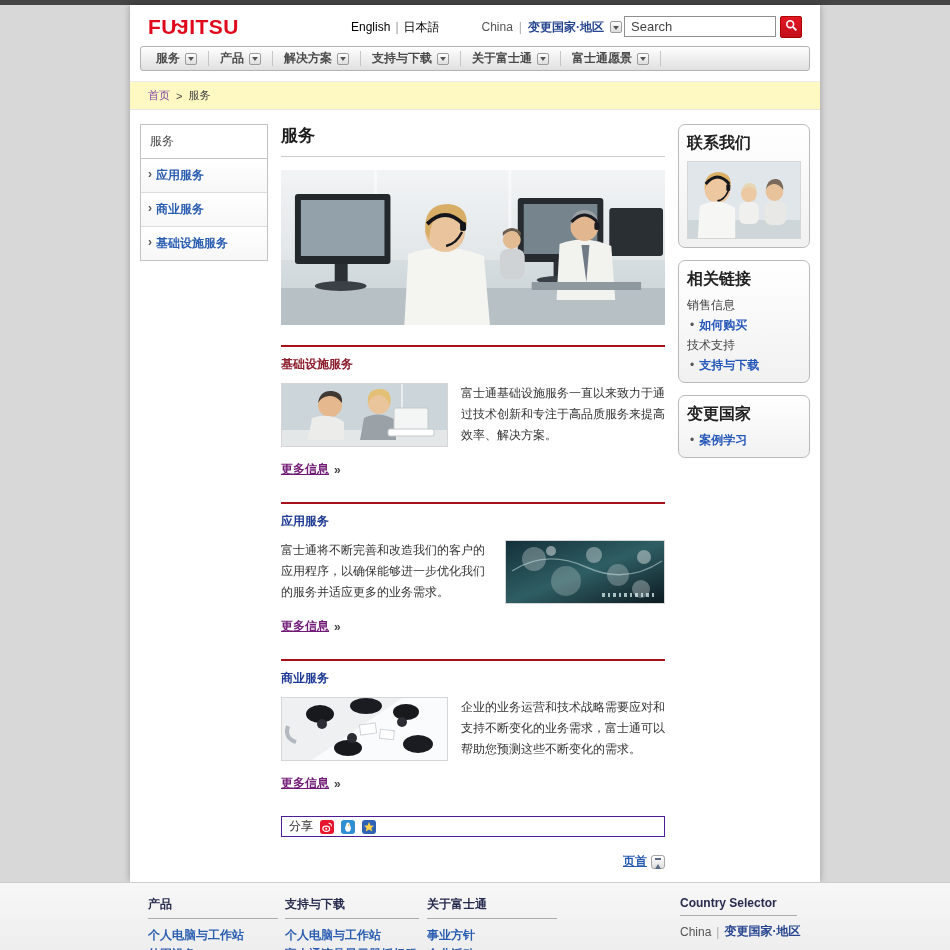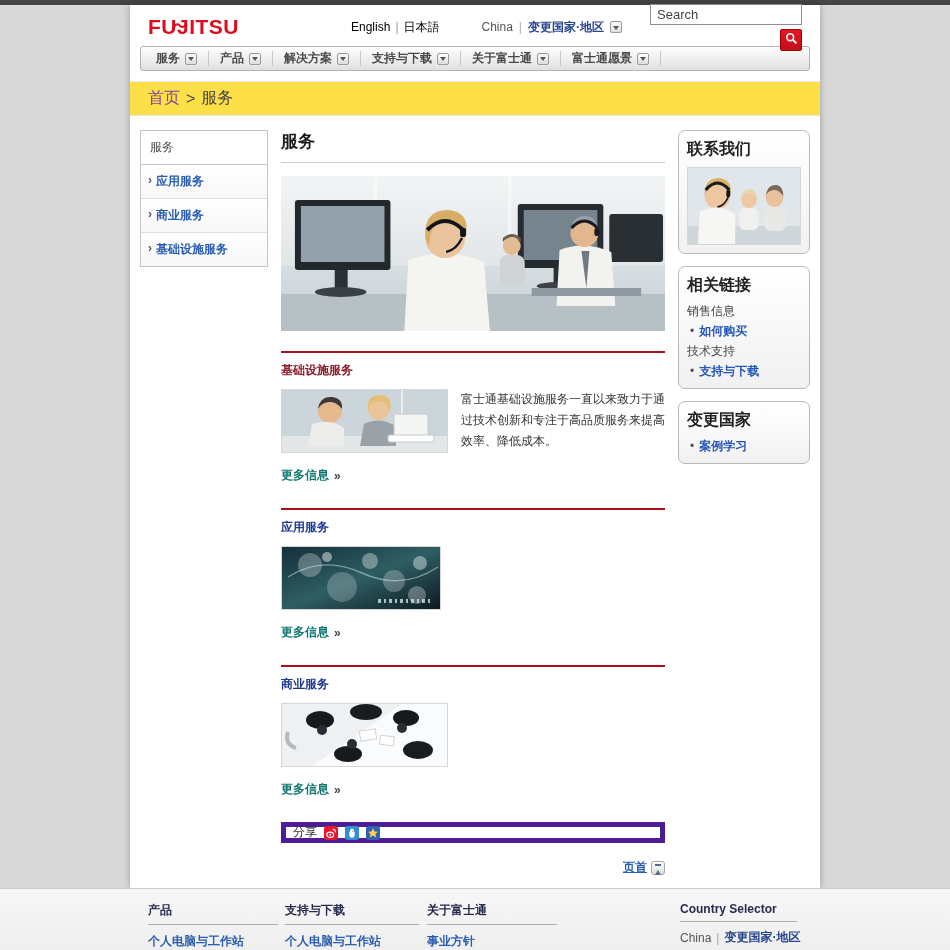--- a/index.html
+++ b/index.html
@@ -22,21 +22,21 @@
   
   .site-header { display:flex; align-items:center; padding:9px 18px 5px; height:40px; }
   .logo { position:relative; font-size:21px; font-weight:bold; color:#df0a1c; letter-spacing:.5px; }
   .logo .swoosh { position:absolute; top:-4px; left:24px; }
   .lang { margin-left:112px; font-size:12px; display:flex; gap:5px; align-items:center; }
   .lang a { color:#000000; }
   .lang .sep { color:#999; }
   .region { margin-left:42px; font-size:12px; display:flex; gap:6px; align-items:center; color:#555; }
   .region a { color:#27458f; font-weight:bold; }
   .region .sep { color:#aaa; }
-  .searchbar { margin-left:auto; display:flex; align-items:flex-end; gap:4px;flex-direction:column; }
+  .searchbar { margin-left:auto; display:flex; align-items:flex-start; gap:4px; }
   .search-input {
     width:152px; height:21px; border:1px solid #8f8f8f; padding:2px 6px;
     font-size:13px; font-family:"Liberation Sans",sans-serif; color:#333;
   }
   .search-input::placeholder { color:#444; opacity:1; }
   .search-btn {
     width:22px; height:22px; border:1px solid #a00; border-radius:2px;
     background:linear-gradient(#e41724,#c10f1a); display:flex; align-items:center; justify-content:center;
     cursor:pointer; padding:0;
   }
@@ -52,22 +52,22 @@
     border-right:1px solid #c6c6c6; font-size:12px; font-weight:bold; color:#4a4a4a; cursor:pointer;
   }
   .dd-box {
     width:12px; height:12px; border:1px solid #9b9b9b; border-radius:2px;
     background:linear-gradient(#fff,#dcdcdc); display:inline-flex; align-items:center; justify-content:center;
   }
   .dd-box::after { content:""; border:3px solid transparent; border-top:4px solid #555; margin-top:4px; }
 
   
   .breadcrumb {
-    margin-top:10px; background:#fde047; border-top:1px solid #ececec; border-bottom:1px solid #e6e6e6;
-    padding:6px 18px; font-size:16px; color:#444; display:flex; gap:6px; align-items:center;
+    margin-top:10px; background:#fef9c3; border-top:1px solid #ececec; border-bottom:1px solid #e6e6e6;
+    padding:6px 18px; font-size:11px; color:#444; display:flex; gap:6px; align-items:center;
   }
   .breadcrumb a { color:#7b3fa0; }
 
   
   .content { display:flex; gap:13px; padding:14px 10px 8px; }
   .left-col { width:128px; flex:none; }
   .menu-box { border:1px solid #c3c3c3; background:#fff; }
   .menu-title { padding:8px 9px; font-size:12px; color:#444; border-bottom:1px solid #c3c3c3; }
   .menu-item {
     display:flex; gap:4px; padding:8px 7px; font-size:12px; font-weight:bold;
@@ -81,25 +81,25 @@
   .hero { margin-bottom:20px; }
   .hero svg, .ph svg { display:block; }
 
   .section { border-top:2px solid #a6111c; padding-top:7px; margin-bottom:24px; }
   .section-title { display:inline-block; font-size:12px; font-weight:bold; color:#1d3994; margin-bottom:10px; }
   .section-title.visited { color:#8c1c2c; }
   .section-row { display:flex; gap:13px; align-items:flex-start; }
   .section-text { font-size:12px; line-height:1.75; color:#333; flex:1; }
   .ph { flex:none; border:1px solid #d6d6d6; line-height:0; }
   .more { display:inline-flex; align-items:center; gap:5px; margin-top:14px; font-size:12px; font-weight:bold; }
-  .more .lbl { color:#0f766e; }
+  .more .lbl { color:#701a75; text-decoration:underline; }
   .more .arw { color:#444; }
 
   .share-bar {
-    border:5px solid #4c1d95; display:flex; align-items:center; gap:7px;
+    border:1px solid #4c1d95; display:flex; align-items:center; gap:7px;
     padding:2px 7px; margin-top:6px; font-size:12px; color:#333; height:21px;
   }
   .share-bar .sicon { display:inline-flex; cursor:pointer; }
 
   .top-row { display:flex; justify-content:flex-end; align-items:center; margin:16px 0 4px; }
   .top-link { display:inline-flex; align-items:center; gap:4px; font-size:12px; font-weight:bold; color:#2a5db0; text-decoration:underline;justify-content:flex-end; }
   .top-icon {
     width:14px; height:14px; border:1px solid #a5a5a5; border-radius:3px;
     background:linear-gradient(#fff,#ddd); position:relative; display:inline-block;
   }
@@ -283,31 +283,32 @@
               <circle cx="48" cy="21" r="12" fill="#e5b88e"></circle>
               <path d="M36,19 Q38,6 50,7 Q61,8 60,19 Q54,11 47,12 Q39,13 36,19 Z" fill="#3f3833"></path>
               <path d="M30,34 Q48,28 62,38 L62,56 L26,56 Z" fill="#ececea"></path>
               <circle cx="97" cy="19" r="11" fill="#eac59b"></circle>
               <path d="M86,20 Q84,4 100,5 Q111,7 108,22 Q104,10 96,11 Q88,12 86,20 Z" fill="#e3c075"></path>
               <path d="M82,34 Q97,26 114,36 L114,56 L78,56 Z" fill="#9aa2a8"></path>
               <rect x="112" y="24" width="34" height="22" rx="2" fill="#f4f5f5" stroke="#c4c9cc"></rect>
               <rect x="106" y="45" width="46" height="7" rx="2" fill="#ffffff" stroke="#c4c9cc"></rect>
             </svg>
           </span>
-          <div class="section-text">富士通基础设施服务一直以来致力于通过技术创新和专注于高品质服务来提高效率、降低成本。</div>
+          <div class="section-text">富士通基础设施服务一直以来致力于通过技术创新和专注于高品质服务来提高效率、解决方案。</div>
         </div>
         <a class="more">
           <span class="lbl">更多信息</span>
           <span class="arw">»</span>
         </a>
       </div>
 
       <div class="section">
         <a class="section-title">应用服务</a>
         <div class="section-row">
+          <div class="section-text">富士通将不断完善和改造我们的客户的应用程序，以确保能够进一步优化我们的服务并适应更多的业务需求。</div>
           <span class="ph">
             <svg width="158" height="62" viewBox="0 0 158 62">
               <defs>
                 <linearGradient id="abg" x1="0" y1="0" x2="1" y2="1">
                   <stop offset="0" stop-color="#14303a"></stop>
                     <stop offset=".5" stop-color="#2e5e63"></stop>
                     <stop offset="1" stop-color="#0d1a22"></stop>
                 </linearGradient>
               </defs>
               <rect width="158" height="62" fill="url(#abg)"></rect>
@@ -353,20 +354,21 @@
               <ellipse cx="84" cy="8" rx="16" ry="8" fill="#1a1c21"></ellipse>
               <ellipse cx="124" cy="14" rx="13" ry="8" fill="#17191d"></ellipse>
               <circle cx="120" cy="24" r="5" fill="#2a2d33"></circle>
               <ellipse cx="136" cy="46" rx="15" ry="9" fill="#1a1c21"></ellipse>
               <ellipse cx="66" cy="50" rx="14" ry="8" fill="#17191d"></ellipse>
               <circle cx="70" cy="40" r="5" fill="#2a2d33"></circle>
               <rect x="78" y="26" width="16" height="10" fill="#ffffff" stroke="#d0d3d6" transform="rotate(-8 86 31)"></rect>
               <rect x="98" y="32" width="14" height="9" fill="#ffffff" stroke="#d0d3d6" transform="rotate(6 105 36)"></rect>
             </svg>
           </span>
+          <div class="section-text">企业的业务运营和技术战略需要应对和支持不断变化的业务需求，富士通可以帮助您预测这些不断变化的需求。</div>
         </div>
         <a class="more">
           <span class="lbl">更多信息</span>
           <span class="arw">»</span>
         </a>
       </div>
 
       <div class="share-bar">
         <span>分享</span>
         <span class="sicon">

